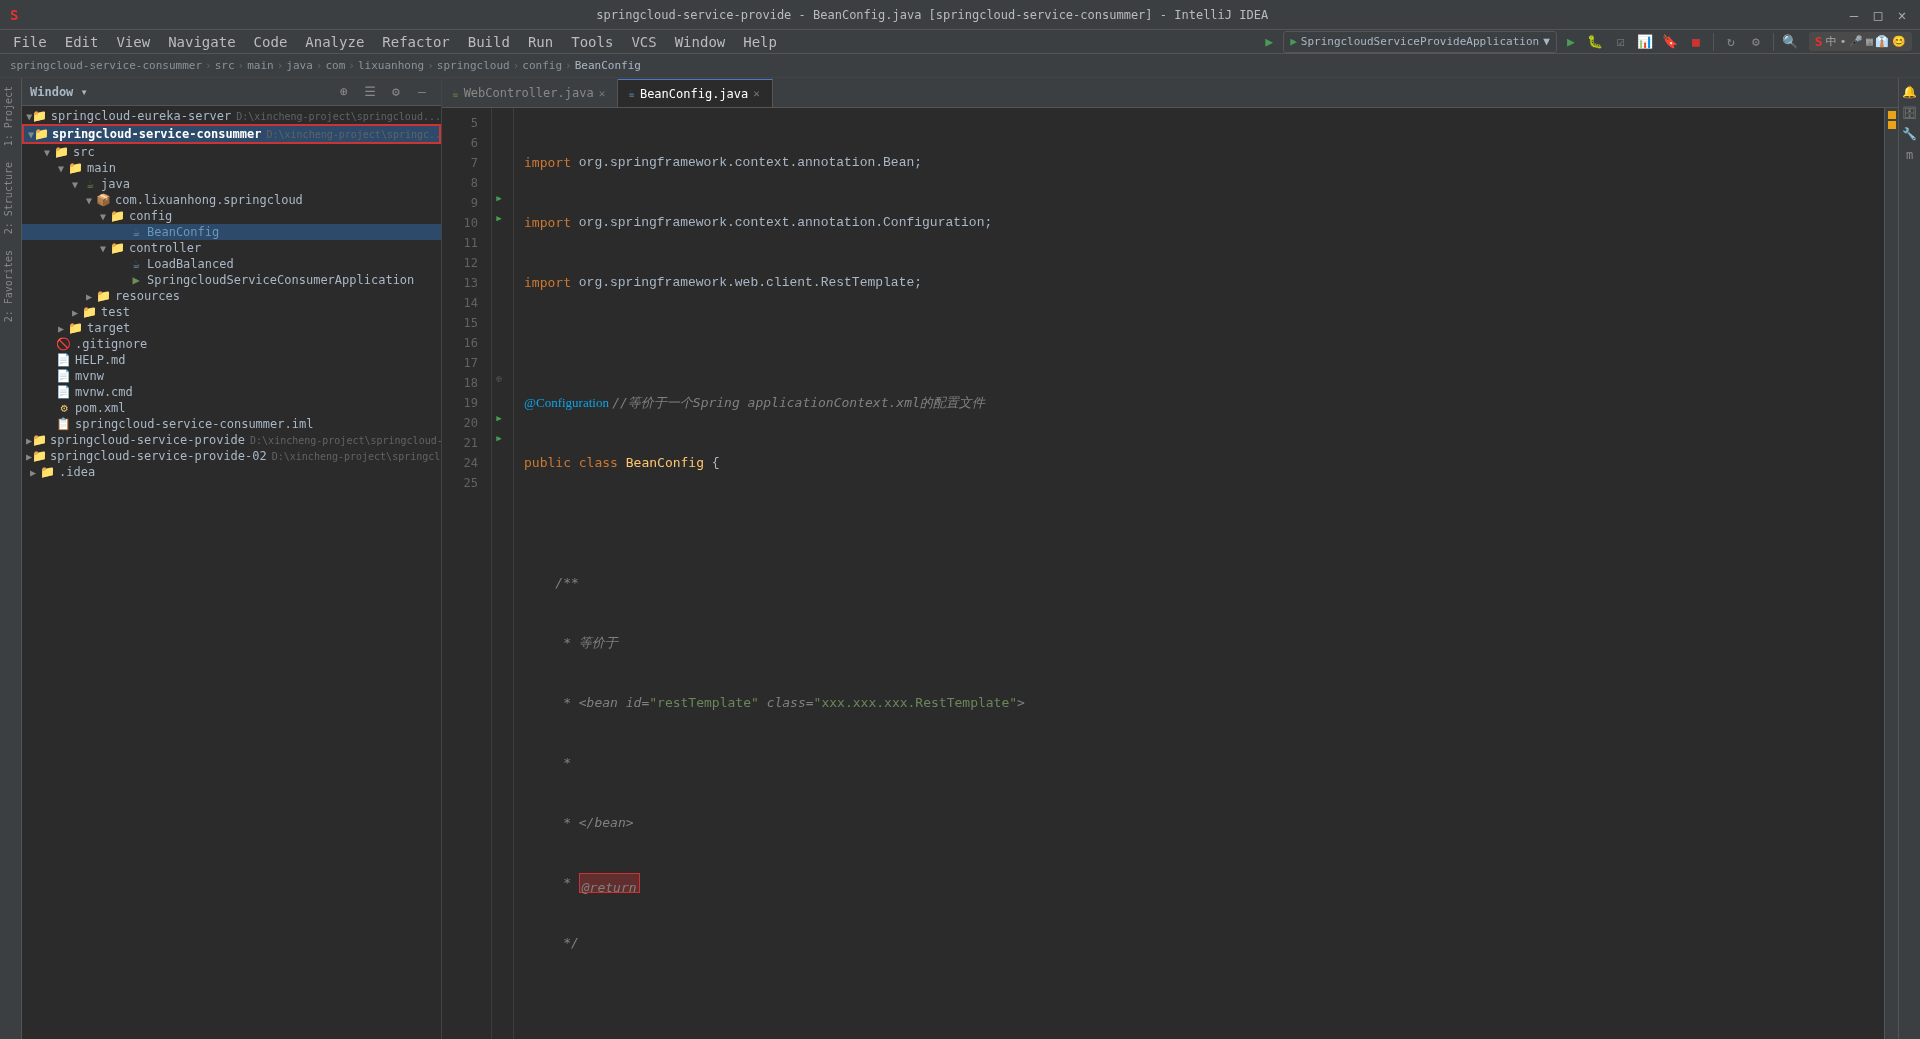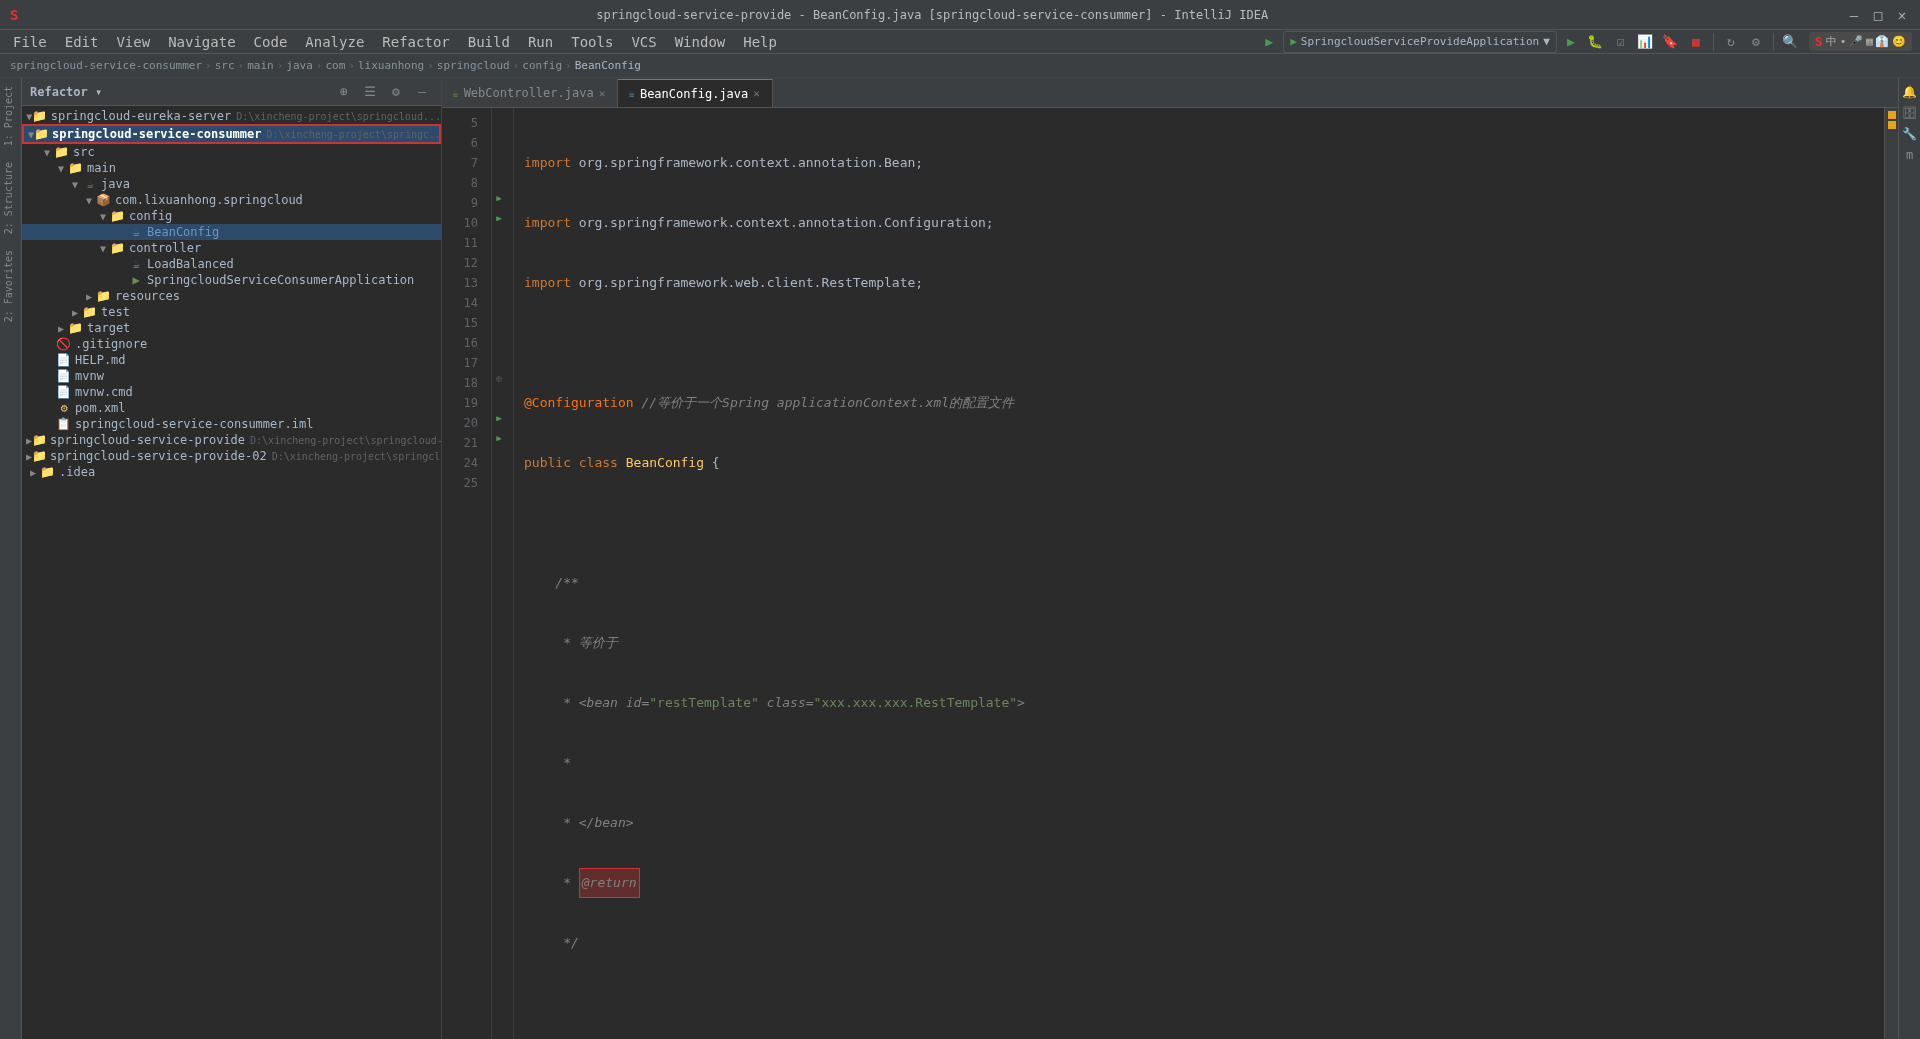--- a/index.html
+++ b/index.html
@@ -150,27 +150,26 @@
       padding: 5px 10px;
       font-size: 13px;
       line-height: 20px;
       overflow-x: auto;
       white-space: pre;
     }
 
     .code-line {
       height: 20px;
       display: flex;
-      align-items: center;
     }
 
     .kw-orange { color: #cc7832; }
     .kw-yellow { color: #ffc66d; }
-    .kw-white { color: #a9b7c6; }
-    .kw-annotation { color: #f97316; }
+    .kw-white { color: #a9b7c6; font-family: Liberation Mono, monospace; }
+    .kw-annotation { color: #0ea5e9; font-family: Liberation Serif, serif; }
     .kw-string { color: #6a8759; }
     .kw-comment { color: #808080; font-style: italic; }
 
     
     #right-gutter {
       width: 14px;
       background: #3c3f41;
       border-left: 1px solid #555;
     }
 
@@ -369,21 +368,21 @@
   <div id="middle-section">
 
     <div id="left-vertical-tabs" style="width:22px;">
       <div class="vertical-tab">1: Project</div>
       <div class="vertical-tab">2: Structure</div>
       <div class="vertical-tab">2: Favorites</div>
     </div>
 
     <div id="project-panel">
       <div id="project-panel-header">
-        <div class="panel-title">Refactor ▾</div>
+        <div class="panel-title">Window ▾</div>
         <div class="panel-header-right">
           <span class="toolbar-btn" style="color:#888;font-size:13px;">⊕</span>
           <span class="toolbar-btn" style="color:#888;font-size:13px;">☰</span>
           <span class="toolbar-btn" style="color:#888;font-size:13px;">⚙</span>
           <span class="toolbar-btn" style="color:#888;font-size:13px;">—</span>
         </div>
       </div>
       <div id="project-tree">
 
         <div class="tree-item" style="padding-left:4px;">

